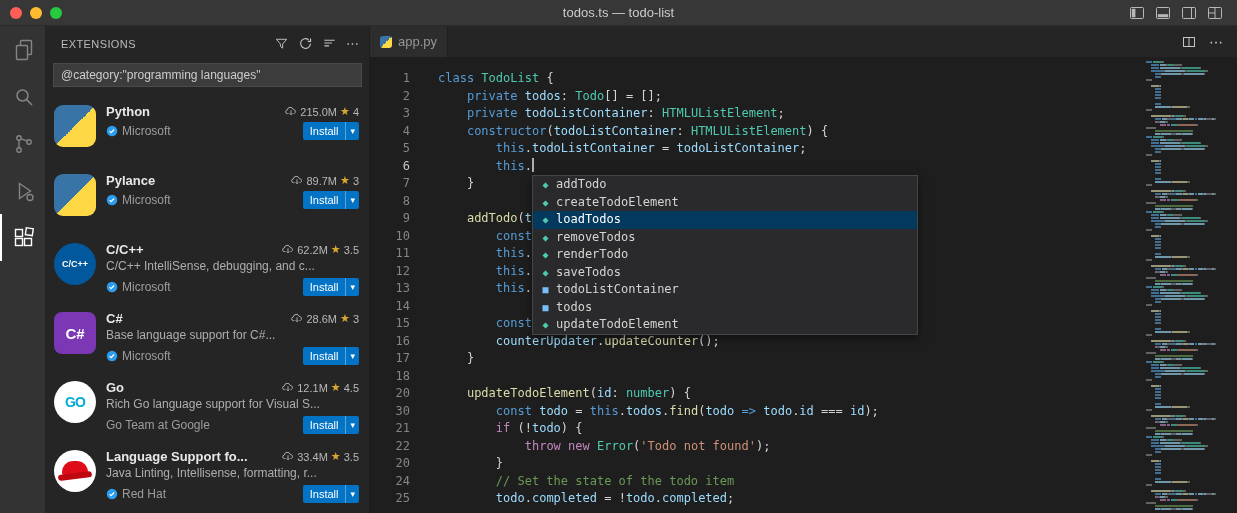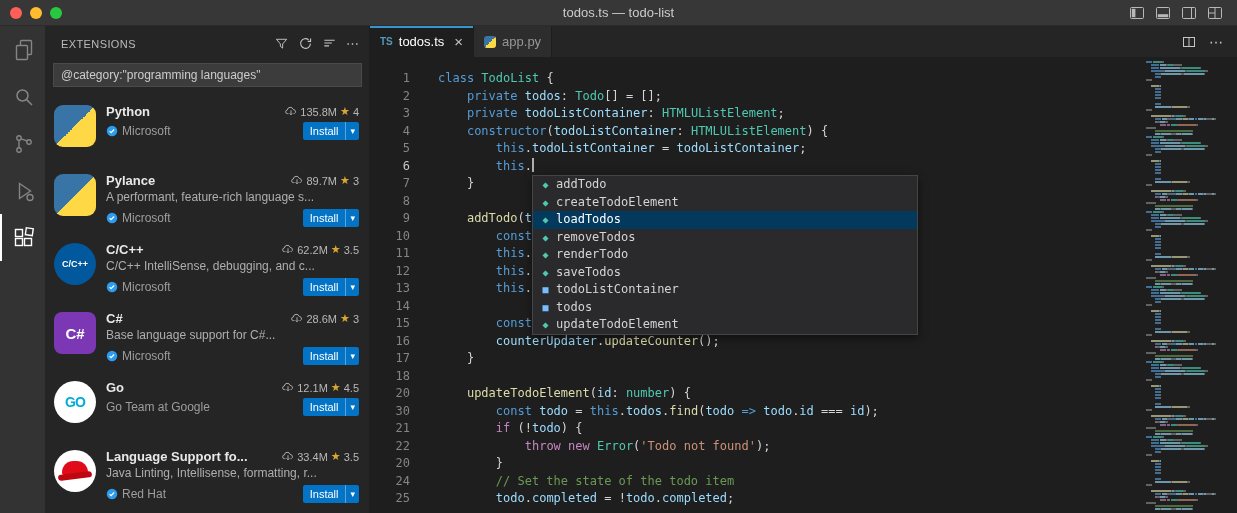--- a/index.html
+++ b/index.html
@@ -215,21 +215,21 @@
           <div class="ext-item">
             <div class="ext-icon icon-python"></div>
             <div class="ext-body">
               <div class="ext-row1">
                 <span class="ext-name">Python</span>
                 <span class="ext-stats">
                   <span><svg width="12" height="12" viewBox="0 0 16 16" fill="none" stroke="currentColor" stroke-width="1.2">
                       <path d="M4.6 11.5H3.4a2.4 2.4 0 0 1-.3-4.8 4 4 0 0 1 7.8-.8 3 3 0 0 1 1.5 5.6h-1"></path>
                       <path d="M8 7v6M6.2 11.2 8 13l1.8-1.8"></path>
                     </svg></span>
-                  <span>135.8M</span>
+                  <span>215.0M</span>
                   <span class="star">★</span>
                   <span>4</span>
                 </span>
               </div>
               <div class="ext-row3">
                 <span class="verified">
                   <svg width="12" height="12" viewBox="0 0 16 16">
                     <circle cx="8" cy="8" r="7" fill="#2b9cee"></circle>
                     <path d="M4.8 8.2l2 2 4-4.2" stroke="#fff" stroke-width="1.6" fill="none"></path>
                   </svg>
@@ -250,21 +250,20 @@
                 <span class="ext-stats">
                   <span><svg width="12" height="12" viewBox="0 0 16 16" fill="none" stroke="currentColor" stroke-width="1.2">
                       <path d="M4.6 11.5H3.4a2.4 2.4 0 0 1-.3-4.8 4 4 0 0 1 7.8-.8 3 3 0 0 1 1.5 5.6h-1"></path>
                       <path d="M8 7v6M6.2 11.2 8 13l1.8-1.8"></path>
                     </svg></span>
                   <span>89.7M</span>
                   <span class="star">★</span>
                   <span>3</span>
                 </span>
               </div>
-              <div class="ext-desc">A performant, feature-rich language s...</div>
               <div class="ext-row3">
                 <span class="verified">
                   <svg width="12" height="12" viewBox="0 0 16 16">
                     <circle cx="8" cy="8" r="7" fill="#2b9cee"></circle>
                     <path d="M4.8 8.2l2 2 4-4.2" stroke="#fff" stroke-width="1.6" fill="none"></path>
                   </svg>
                 </span>
                 <span class="ext-pub">Microsoft</span>
                 <span class="install">
                   <span class="install-label">Install</span>
@@ -343,20 +342,21 @@
                 <span class="ext-stats">
                   <span><svg width="12" height="12" viewBox="0 0 16 16" fill="none" stroke="currentColor" stroke-width="1.2">
                       <path d="M4.6 11.5H3.4a2.4 2.4 0 0 1-.3-4.8 4 4 0 0 1 7.8-.8 3 3 0 0 1 1.5 5.6h-1"></path>
                       <path d="M8 7v6M6.2 11.2 8 13l1.8-1.8"></path>
                     </svg></span>
                   <span>12.1M</span>
                   <span class="star">★</span>
                   <span>4.5</span>
                 </span>
               </div>
+              <div class="ext-desc">Rich Go language support for Visual S...</div>
               <div class="ext-row3">
                 <span class="ext-pub">Go Team at Google</span>
                 <span class="install">
                   <span class="install-label">Install</span>
                   <span class="install-chev">▾</span>
                 </span>
               </div>
             </div>
           </div>
           <div class="ext-item">
@@ -391,25 +391,20 @@
                   <span class="install-chev">▾</span>
                 </span>
               </div>
             </div>
           </div>
         </div>
     </div>
 
     <div class="editor">
       <div class="tabbar">
-        <div class="tab active">
-          <span class="ts-icon">TS</span>
-          <span>todos.ts</span>
-          <span class="tab-close">×</span>
-        </div>
         <div class="tab inactive">
           <span class="py-icon-sm"></span>
           <span>app.py</span>
         </div>
         <div class="tab-actions">
           <span>
               <svg width="16" height="16" viewBox="0 0 16 16" stroke="currentColor" fill="none">
                 <rect x="2.5" y="3.5" width="11" height="9"></rect>
                 <line x1="8" y1="3.5" x2="8" y2="12.5"></line>
               </svg>

